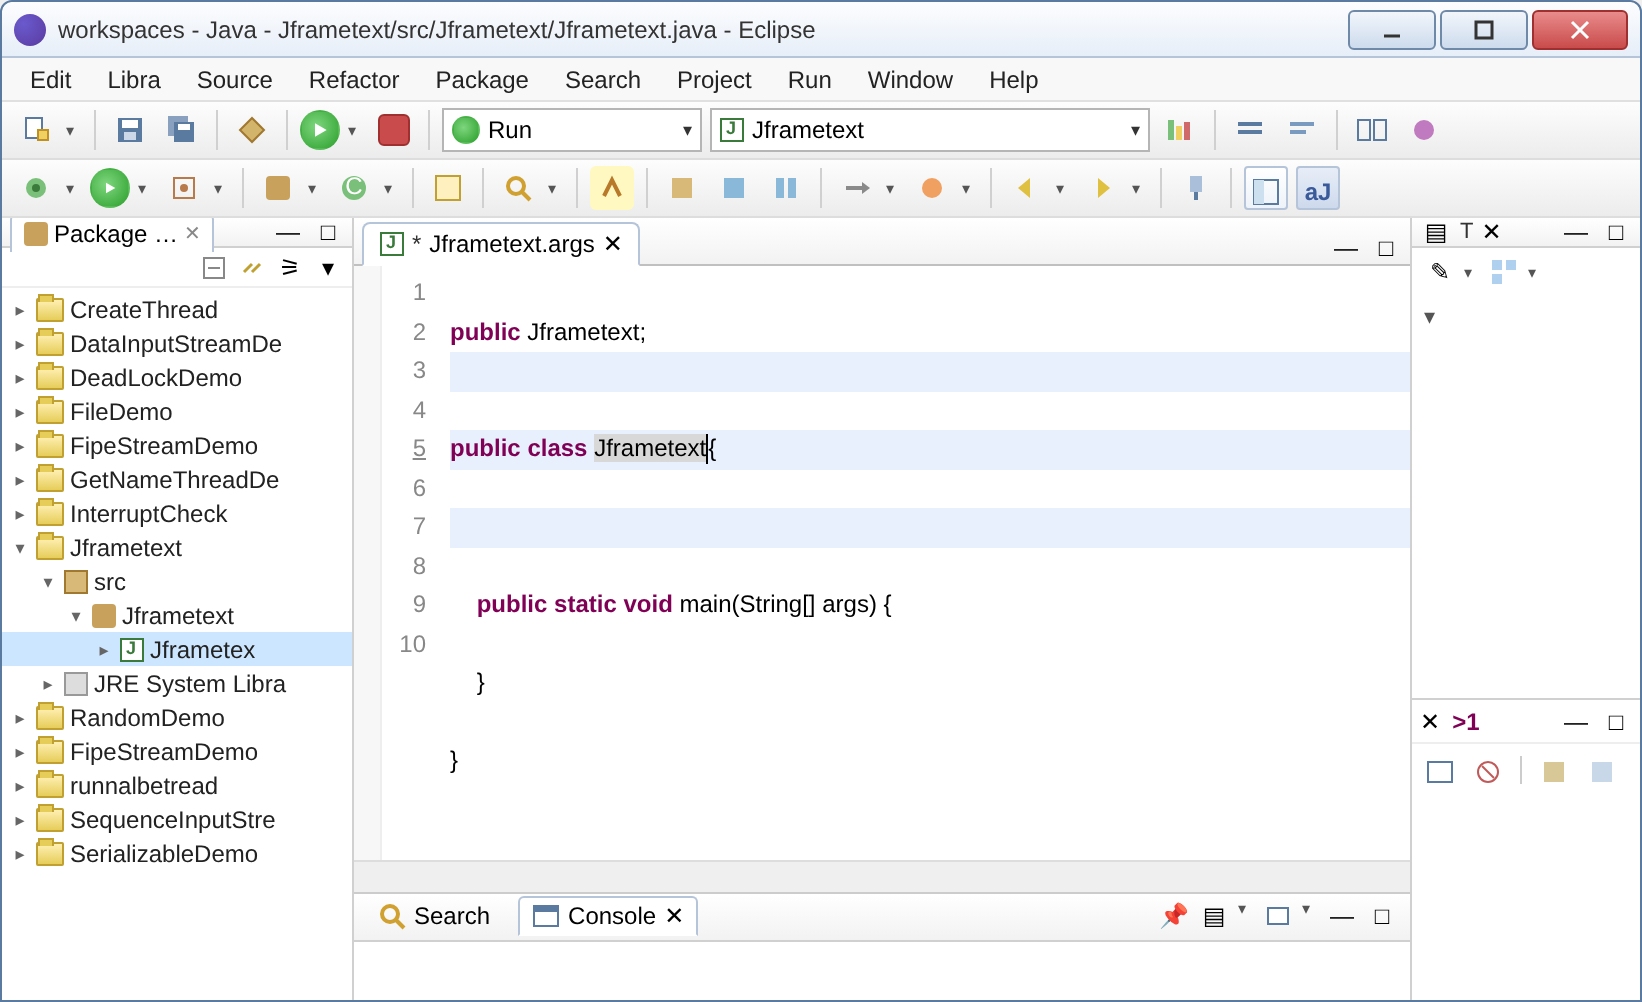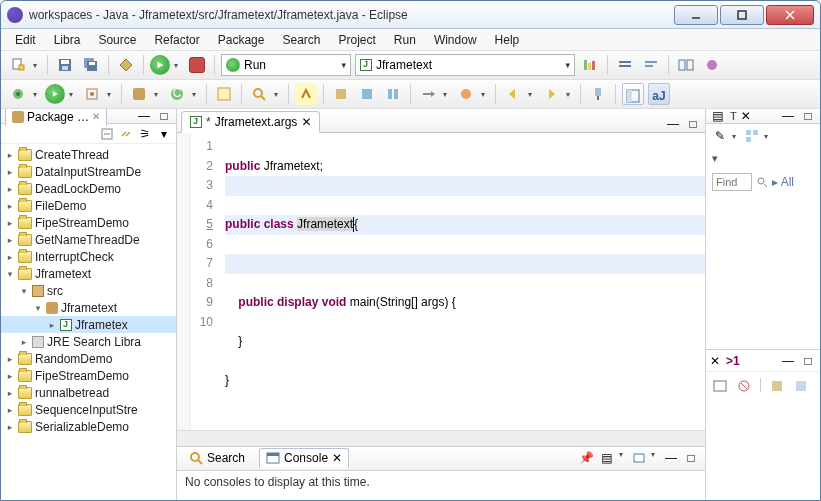--- a/index.html
+++ b/index.html
@@ -421,21 +421,21 @@
             <span class="tree-label">Jframetext</span>
           </div>
           <div class="tree-row sel" style="padding-left: 46px;">
             <span class="twisty">▸</span>
             <span class="icon-java"></span>
             <span class="tree-label">Jframetex</span>
           </div>
           <div class="tree-row" style="padding-left: 18px;">
             <span class="twisty">▸</span>
             <span class="icon-jre"></span>
-            <span class="tree-label">JRE Search Libra</span>
+            <span class="tree-label">JRE System Libra</span>
           </div>
           <div class="tree-row" style="padding-left: 4px;">
             <span class="twisty">▸</span>
             <span class="icon-proj"></span>
             <span class="tree-label">RandomDemo</span>
           </div>
           <div class="tree-row" style="padding-left: 4px;">
             <span class="twisty">▸</span>
             <span class="icon-proj"></span>
             <span class="tree-label">FipeStreamDemo</span>
@@ -484,21 +484,21 @@
               <div>7</div>
               <div>8</div>
               <div>9</div>
               <div>10</div>
             </div>
           <div class="code">
 <span><span class="kw">public</span><span> Jframetext;</span></span>
 <span class="hl"> </span>
 <span class="hl"><span class="kw">public</span> <span class="kw">class</span> <span class="sel-word">Jframetext</span><span class="cursor-line"></span><span>{</span></span>
 <span class="hl"> </span>
-<span>    <span class="kw">public</span> <span class="kw">display</span> <span class="kw">void</span><span> main(String[] args) {</span></span>
+<span>    <span class="kw">public</span> <span class="kw">static</span> <span class="kw">void</span><span> main(String[] args) {</span></span>
 <span> </span>
 <span>    }</span>
 <span> </span>
 <span>}</span>
 <span> </span>
           </div>
         </div>
         <div class="hscroll"></div>
       </div>
 
@@ -526,23 +526,20 @@
             <span class="mini-btn">
                 <svg width="12" height="12">
                   <rect x="1" y="2" width="10" height="8" fill="#fff" stroke="#5a7aa0"></rect>
                 </svg>
               </span>
               <span class="drop-arrow">▾</span>
             <span class="mini-btn">—</span>
             <span class="mini-btn">□</span>
           </div>
         </div>
-        <div class="console-body">
-          <span>No consoles to display at this time.</span>
-        </div>
       </div>
     </div>
 
     <div class="right-panel">
       <div class="right-top">
         <div class="view-tabbar" style="justify-content:flex-start;gap:4px">
           <span class="mini-btn">▤</span>
           <span class="txtbtn">T</span>
           <span class="close-x">✕</span>
           <div style="margin-left:auto;display:flex;gap:4px">
@@ -558,28 +555,20 @@
                 <rect x="1" y="1" width="5" height="5" fill="#b0d0f0"></rect>
                 <rect x="8" y="1" width="5" height="5" fill="#b0d0f0"></rect>
                 <rect x="1" y="8" width="5" height="5" fill="#b0d0f0"></rect>
               </svg>
             </span>
             <span class="drop-arrow">▾</span>
         </div>
         <div class="right-row">
             <span class="drop-arrow" style="font-size:11px">▾</span>
           </div>
-        <div class="find-box">
-          <input placeholder="Find" style="">
-          <svg width="12" height="12">
-              <circle cx="5" cy="5" r="3" fill="none" stroke="#888"></circle>
-              <line x1="8" y1="8" x2="11" y2="11" stroke="#888"></line>
-            </svg>
-          <span style="color:#5a7aa0;cursor:pointer">▸ <span>All</span></span>
-        </div>
       </div>
       <div class="right-bottom">
         <div class="rb-tabs">
           <span class="close-x">✕</span>
           <span class="kw" style="font-weight:bold">&gt;1</span>
           <div style="margin-left:auto;display:flex;gap:4px">
             <span class="mini-btn">—</span>
             <span class="mini-btn">□</span>
           </div>
         </div>

